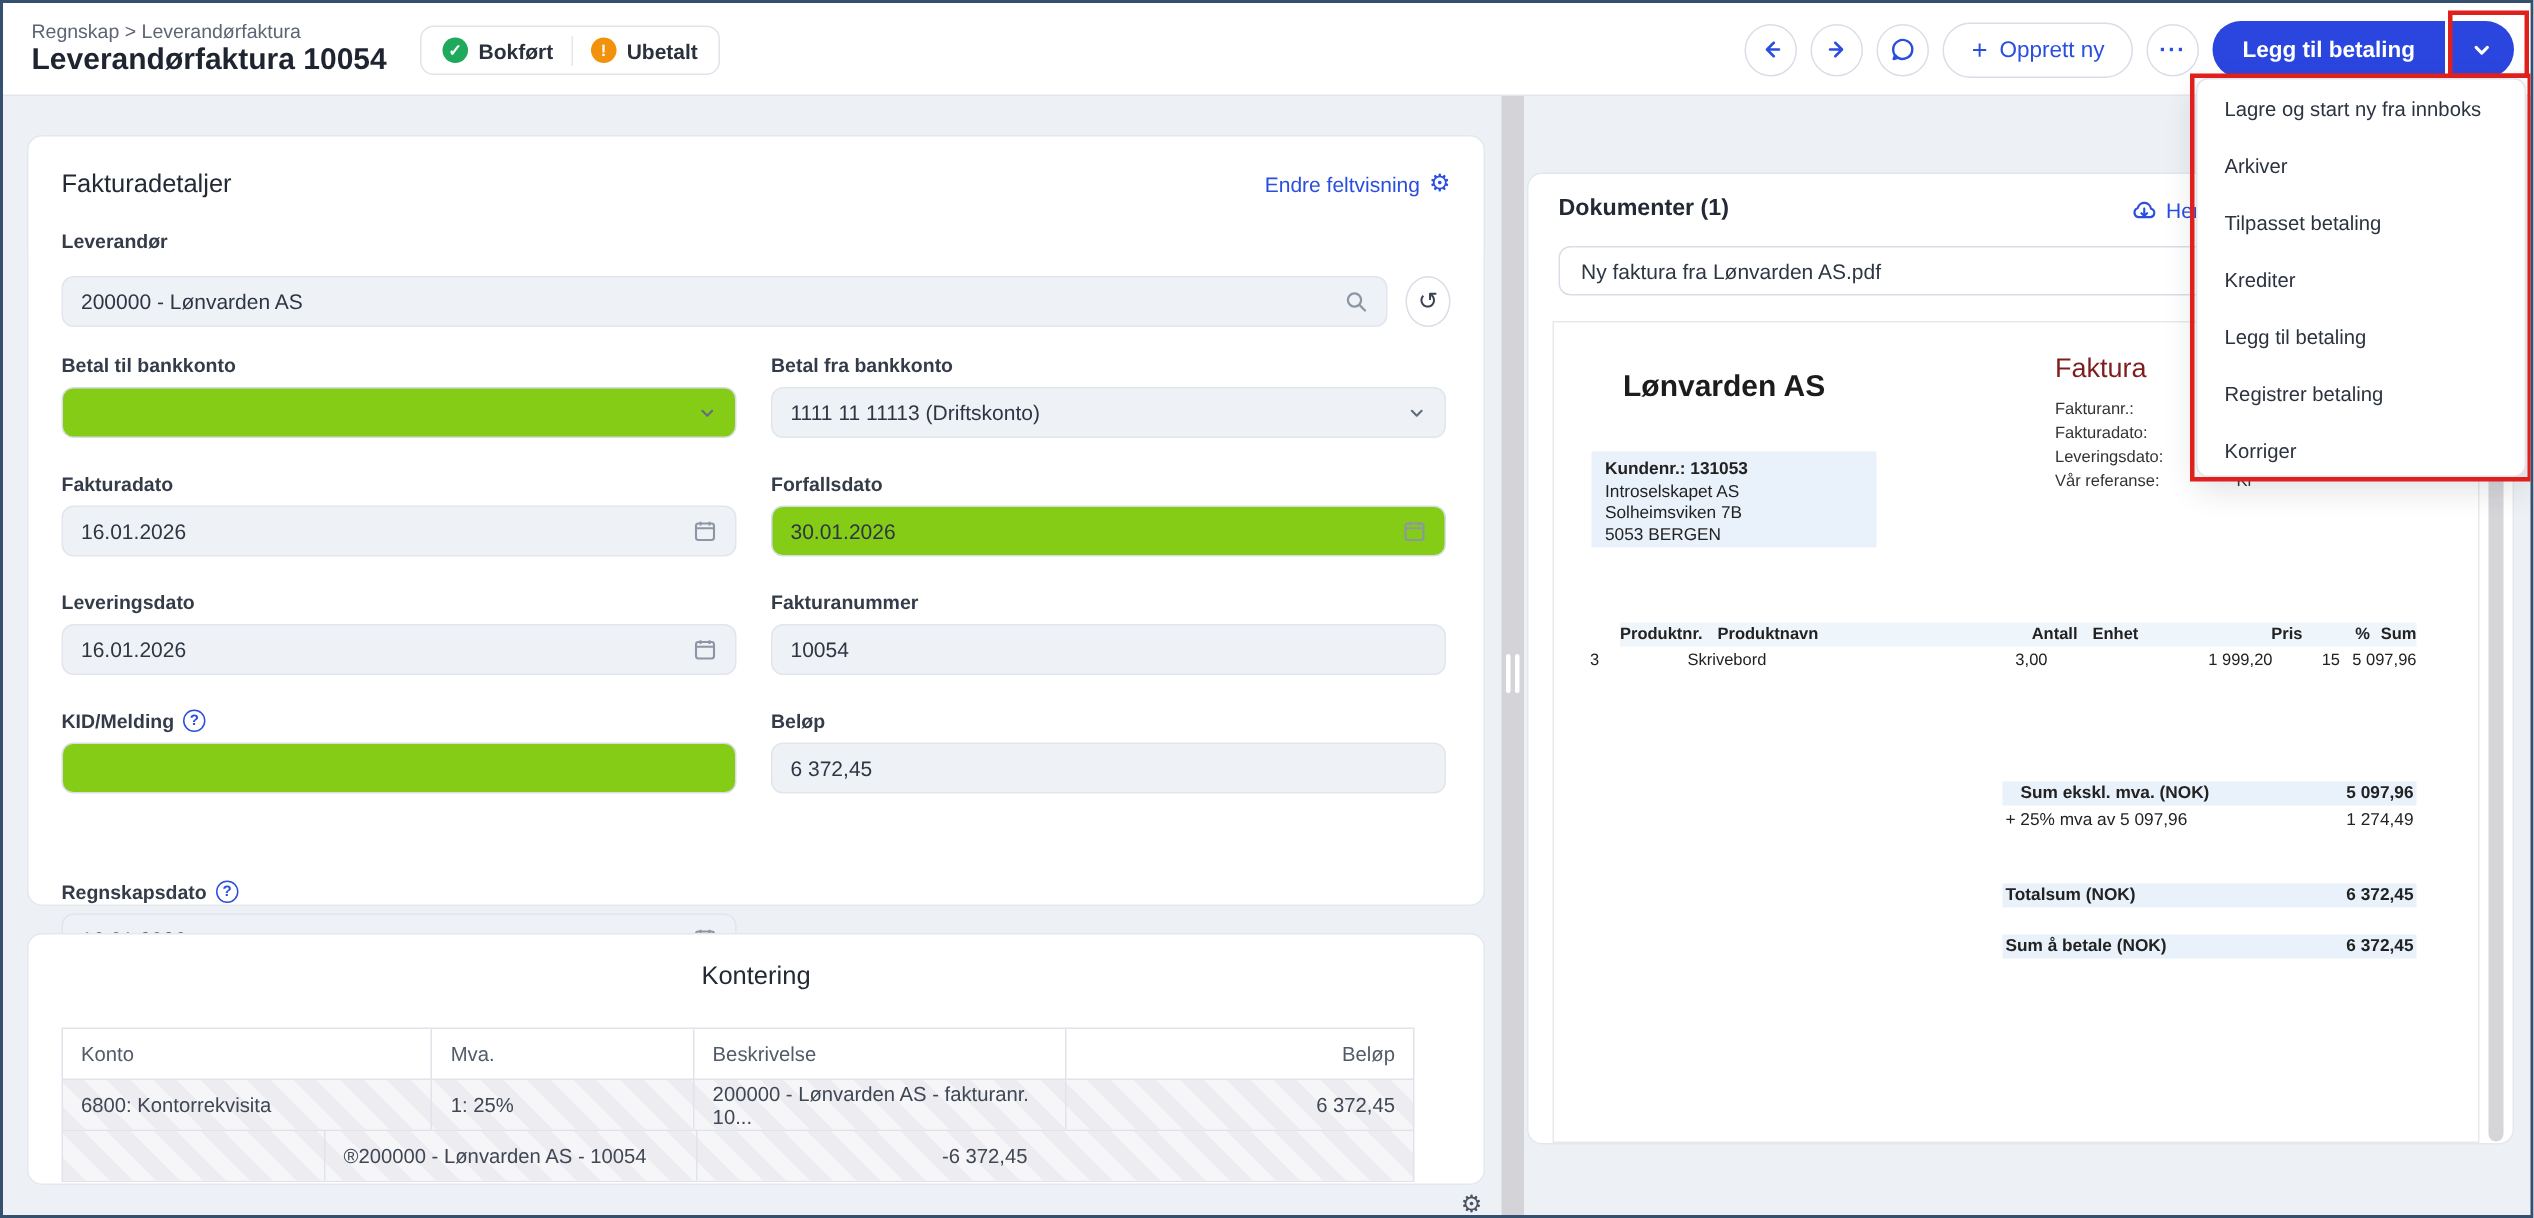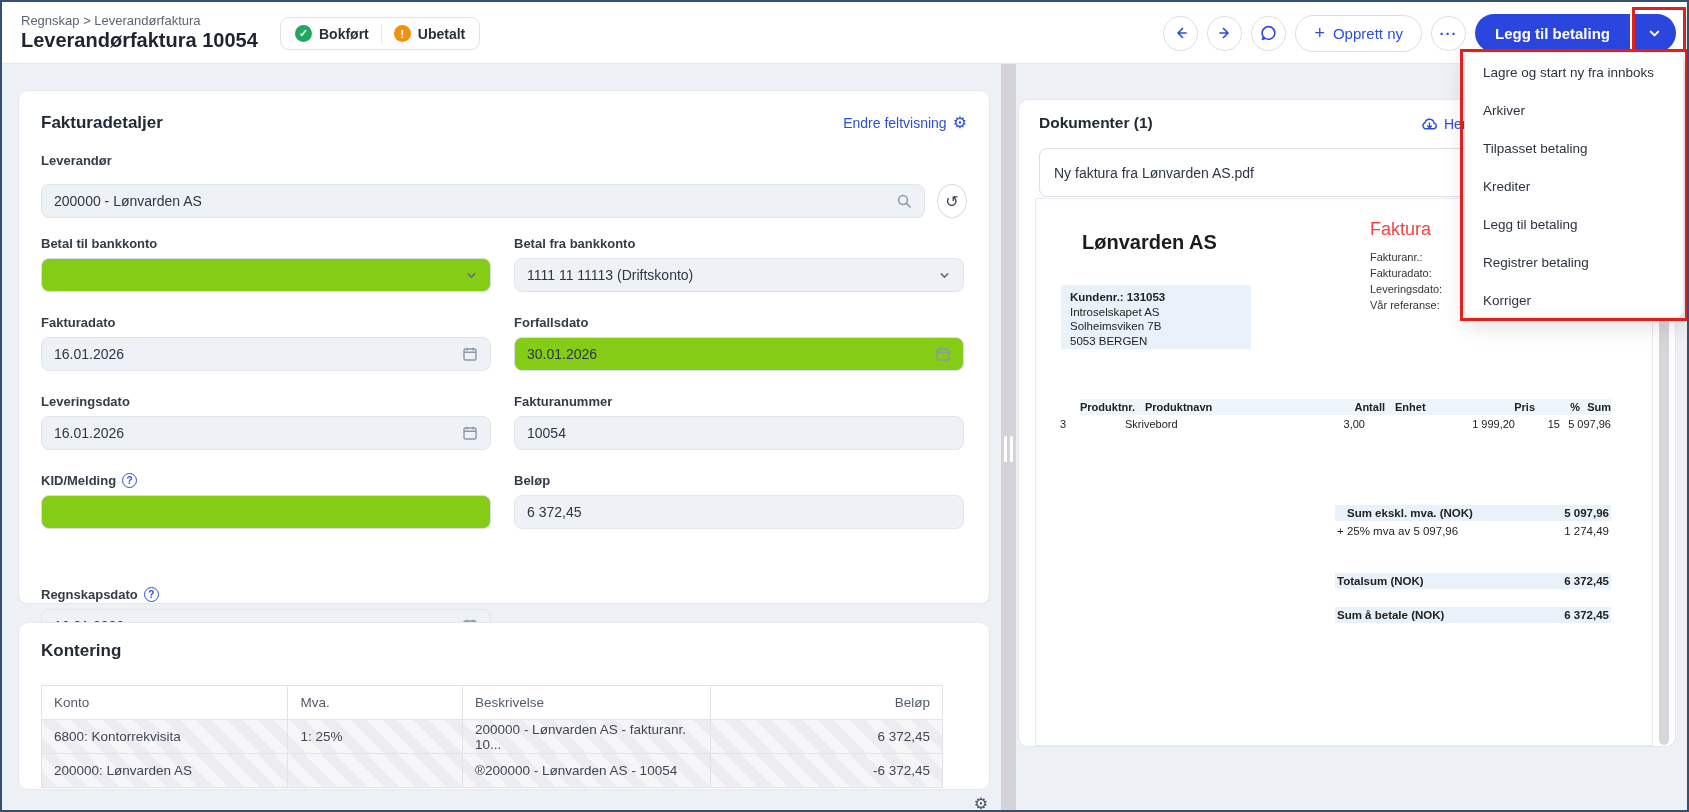--- a/index.html
+++ b/index.html
@@ -31,23 +31,23 @@
   .primary-btn { height:38px; background:#2a46df; color:#fff; font-size:15px; font-weight:600;
                  border:none; border-radius:19px 0 0 19px; padding:0 20px; display:flex; align-items:center; cursor:pointer; }
   .primary-chev { width:44px; height:38px; background:#2a46df; color:#fff; border:none;
                   border-radius:0 19px 19px 0; display:flex; align-items:center; justify-content:center; cursor:pointer; }
   .dots { font-size:15px; font-weight:700; letter-spacing:1px; line-height:1; }
 
   
   .card { position:absolute; background:#fff; border:1px solid #e4e8ee; border-radius:10px; }
   .card-details { left:16px; top:88px; width:972px; height:514px; padding:22px 22px 0 22px; }
   .card-kontering { left:16px; top:620px; width:972px; height:168px; padding:18px 22px 0 22px; }
-  .card-docs { left:1016px; top:97px; width:658px; height:648px; }
-
-  .card-h1 { font-size:17px; font-weight:700; color:#232a35; }
+  .card-docs { left:1016px; top:113px; width:658px; height:648px; }
+
+  .card-h1 { font-size:17px; font-weight:400; color:#232a35;text-align:center; }
   .details-head { display:flex; justify-content:space-between; align-items:center; }
   .link-blue { color:#2a4ede; font-size:14px; display:flex; align-items:center; gap:6px; cursor:pointer; }
   .gear { font-size:16px; line-height:1; }
 
   .f-label { font-size:13px; font-weight:700; color:#343c49; margin-bottom:7px; display:flex; align-items:center; gap:6px; }
   .help-ic { width:15px; height:15px; border:1.5px solid #2a4ede; color:#2a4ede; border-radius:50%;
              font-size:10px; font-weight:700; display:inline-flex; align-items:center; justify-content:center; }
   .control { height:34px; border-radius:8px; display:flex; align-items:center; padding:0 12px;
              font-size:14px; color:#2e3644; justify-content:space-between; }
   .ctl-grey { background:#eef1f6; border:1px solid #e1e5ec; }
@@ -74,33 +74,33 @@
   .kside .cell { height:34px; display:flex; align-items:center; justify-content:center; width:30px; color:#4a5260; cursor:pointer; }
 
   
   .divider { position:absolute; left:999px; top:62px; width:15px; height:750px; background:#d4d4d8; }
   .handle { position:absolute; left:3px; top:372px; display:flex; gap:3px; }
   .handle span { width:3px; height:26px; background:#fff; border-radius:2px; }
 
   
   .docs-head { position:absolute; left:20px; top:14px; font-size:15.5px; font-weight:700; color:#232a35; }
   .fetch-link { position:absolute; left:402px; top:16px; font-size:14px; }
-  .file-select { position:absolute; left:20px; top:48px; width:618px; height:49px; border:1px solid #d8dde6;
+  .file-select { position:absolute; left:20px; top:48px; width:618px; height:33px; border:1px solid #d8dde6;
                  border-radius:8px; background:#fff; display:flex; align-items:center; padding:0 14px;
                  font-size:14px; color:#2e3644; cursor:pointer; }
   .pdf-page { position:absolute; left:16px; top:98px; width:618px; height:548px; background:#fff;
               border:1px solid #e7e9ed; }
   .pv-scrollbar { position:absolute; right:6px; top:95px; width:10px; height:550px; background:#d6d6d9; border-radius:5px; }
 
   
   .inv-company { position:absolute; left:46px; top:32px; font-size:20px; font-weight:700; color:#1c1c1c; }
   .cust-box { position:absolute; left:25px; top:86px; width:190px; height:64px; background:#e9f1fa;
               padding:5px 9px; font-size:11.5px; color:#222; line-height:14.5px; }
   .cust-box .b { font-weight:700; }
-  .inv-title { position:absolute; left:334px; top:20px; font-size:18px; color:#ef4444; }
+  .inv-title { position:absolute; left:334px; top:20px; font-size:18px; color:#7f1d1d; }
   .inv-meta { position:absolute; left:334px; top:50px; font-size:11px; color:#333; }
   .inv-meta .mrow { display:flex; height:16px; align-items:center;gap:29px; }
   .inv-meta .ml { width:92px; }
   .itable { position:absolute; left:24px; top:200px; width:551px; font-size:11px; color:#222; }
   .itable .ihead { display:flex; background:#eef5fb; font-weight:700; height:16px; align-items:center;margin-left:20px; }
   .itable .irow { display:flex; height:18px; align-items:center; }
   .tc1{width:65px;} .tc2{width:165px;} .tc3{width:75px;text-align:right;} .tc4{width:60px;padding-left:10px;}
   .tc5{width:90px;text-align:right;} .tc6{width:45px;text-align:right;} .tc7{flex:1;text-align:right;}
   .totals { position:absolute; left:299px; width:276px; font-size:11.5px; color:#222; }
   .trow { position:absolute; left:0; width:276px; height:16px; display:flex; justify-content:space-between; align-items:center; padding:0 2px; }
@@ -322,21 +322,20 @@
         <div class="kc3">Beskrivelse</div>
         <div class="kc4">Beløp</div>
       </div>
       <div class="krow kdata">
         <div class="kc1">6800: Kontorrekvisita</div>
         <div class="kc2">1: 25%</div>
         <div class="kc3">200000 - Lønvarden AS - fakturanr. 10...</div>
         <div class="kc4">6 372,45</div>
       </div>
       <div class="krow kdata">
-        <div class="kc1">200000: Lønvarden AS</div>
         <div class="kc2"></div>
         <div class="kc3">®200000 - Lønvarden AS - 10054</div>
         <div class="kc4">-6 372,45</div>
       </div>
       <div class="kside">
         <div class="cell">
             <span class="gear" style="color:#4a5260;">⚙</span>
           </div>
 
       </div>

